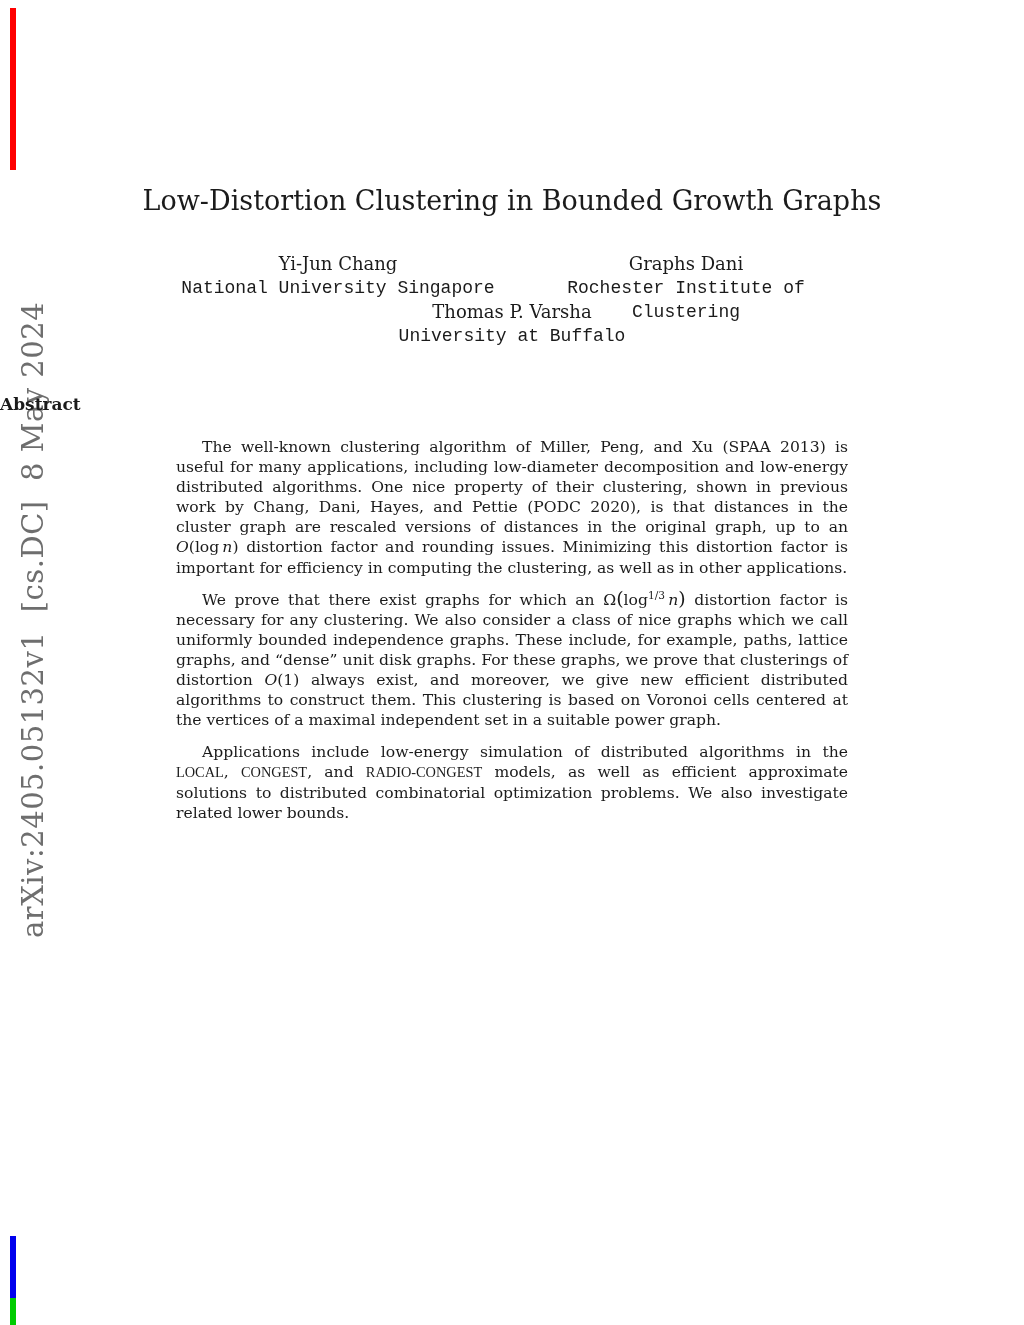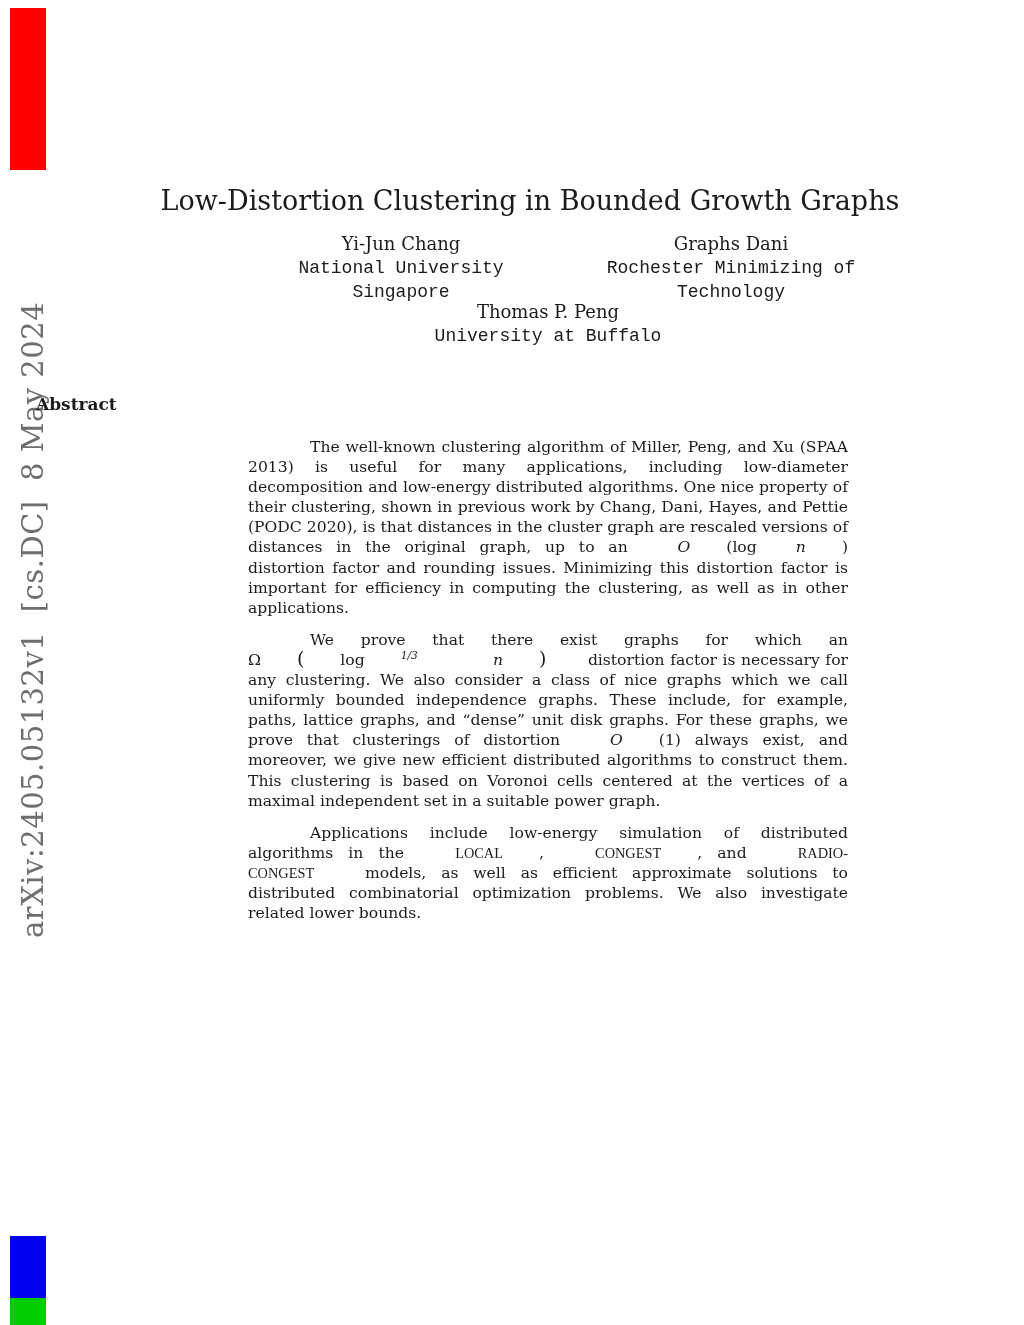--- a/index.html
+++ b/index.html
@@ -1,15 +1,15 @@
 <!DOCTYPE html>
 <html><head>
 <meta charset="utf-8">
 <style>
-  * { box-sizing: border-box; padding-left: 36px; }
+  * { box-sizing: border-box; }
   html, body { margin: 0; padding: 0; }
   body {
     width: 1024px;
     height: 1325px;
     background: #ffffff;
     font-family: "DejaVu Serif", serif;
     color: #1b1b1b;
     position: relative;
     overflow: hidden;
   }
@@ -37,21 +37,21 @@
   .paper-title {
     position: absolute;
     top: 185px;
     left: 0;
     width: 100%;
     text-align: center;
     font-size: 27px;
   }
   .authors-row-1 {
     position: absolute;
-    top: 232px;
+    top: 252px;
     left: 164px;
     width: 696px;
     display: flex;
   }
   .author-block { flex: 1; text-align: center; }
   .author-name { font-size: 18px; line-height: 24px; }
   .author-affiliation { font-size: 18px; line-height: 24px; font-family: Liberation Mono, monospace; }
   .authors-row-2 {
     position: absolute;
     top: 300px;
@@ -73,47 +73,47 @@
     top: 425px;
     left: 164px;
     width: 696px;
     font-size: 15.6px;
     line-height: 20.1px;
     text-align: justify;
   }
   .abstract-body p { margin: 12px; text-indent: 26px; }
   .seg-it  { font-style: italic; }
   .seg-sf  { font-family: Liberation Serif, serif; font-size: 0.92em; }
-  .seg-sup { vertical-align: super; font-size: 0.68em; line-height: 0; font-style: italic; }
+  .seg-sup { vertical-align: super; font-size: 0.68em; line-height: 0; }
   .seg-big { font-size: 1.22em; line-height: 0; }
 </style>
 </head>
 <body>
 
 <div class="edge-mark red" style="background: rgb(255, 0, 0);"></div>
 <div class="edge-mark blue" style="background: rgb(0, 0, 238);"></div>
 <div class="edge-mark green" style="background: rgb(0, 204, 0);"></div>
 
 <div class="watermark" style="color: rgb(110, 110, 110);">arXiv:2405.05132v1  [cs.DC]  8 May 2024</div>
 
 <div class="paper-title">Low-Distortion Clustering in Bounded Growth Graphs</div>
 
 <div class="authors-row-1">
   <div class="author-block">
     <div class="author-name">Yi-Jun Chang</div>
     <div class="author-affiliation">National University Singapore</div>
   </div>
   <div class="author-block">
     <div class="author-name">Graphs Dani</div>
-    <div class="author-affiliation">Rochester Minimizing of Technology</div>
+    <div class="author-affiliation">Rochester Institute of Clustering</div>
   </div>
 </div>
 
 <div class="authors-row-2">
-  <div class="author-name">Thomas P. Peng</div>
+  <div class="author-name">Thomas P. Varsha</div>
   <div class="author-affiliation">University at Buffalo</div>
 </div>
 
 <div class="abstract-heading">Abstract</div>
 
 <div class="abstract-body">
     <p><span>The well-known clustering algorithm of Miller, Peng, and Xu (SPAA 2013) is useful for many applications, including low-diameter decomposition and low-energy distributed algorithms. One nice property of their clustering, shown in previous work by Chang, Dani, Hayes, and Pettie (PODC 2020), is that distances in the cluster graph are rescaled versions of distances in the original graph, up to an </span><span class="seg-it">O</span><span>(log </span><span class="seg-it">n</span><span>) distortion factor and rounding issues. Minimizing this distortion factor is important for efficiency in computing the clustering, as well as in other applications.</span></p>
     <p><span>We prove that there exist graphs for which an Ω</span><span class="seg-big">(</span><span>log</span><span class="seg-sup">1/3</span><span> </span><span class="seg-it">n</span><span class="seg-big">)</span><span> distortion factor is necessary for any clustering. We also consider a class of nice graphs which we call uniformly bounded independence graphs. These include, for example, paths, lattice graphs, and “dense” unit disk graphs. For these graphs, we prove that clusterings of distortion </span><span class="seg-it">O</span><span>(1) always exist, and moreover, we give new efficient distributed algorithms to construct them. This clustering is based on Voronoi cells centered at the vertices of a maximal independent set in a suitable power graph.</span></p>
     <p><span>Applications include low-energy simulation of distributed algorithms in the </span><span class="seg-sf">LOCAL</span><span>, </span><span class="seg-sf">CONGEST</span><span>, and </span><span class="seg-sf">RADIO-CONGEST</span><span> models, as well as efficient approximate solutions to distributed combinatorial optimization problems. We also investigate related lower bounds.</span></p>
   </div>

